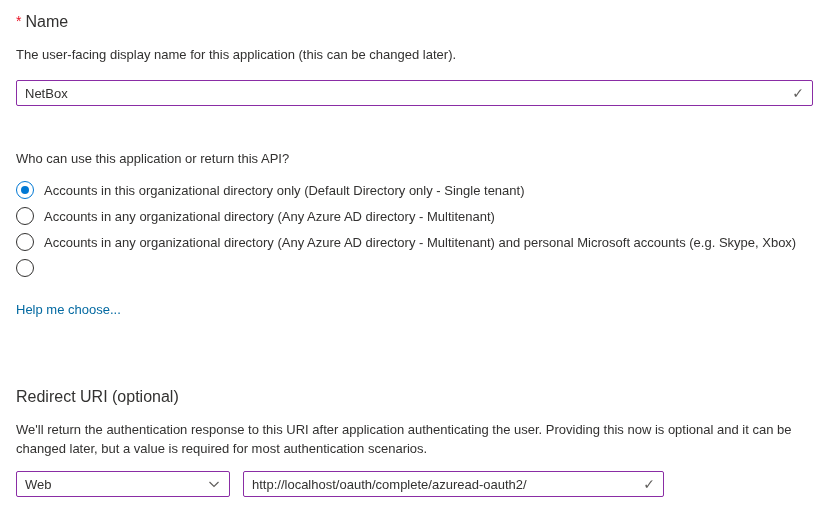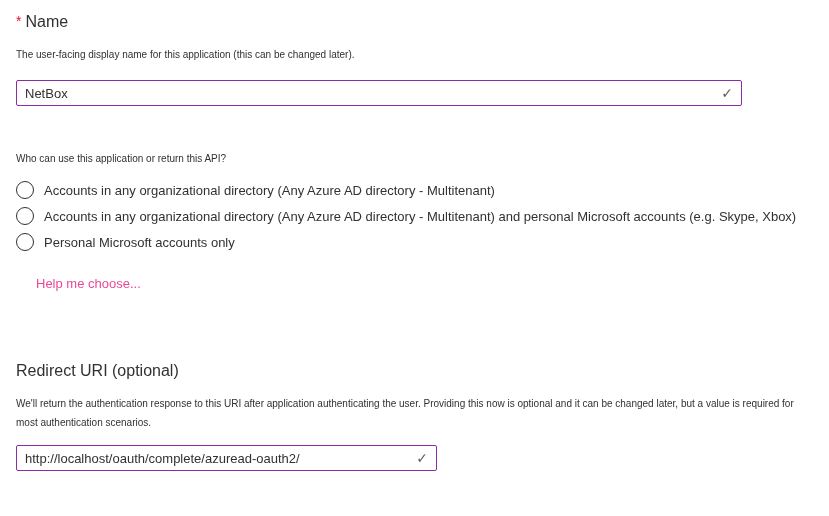--- a/index.html
+++ b/index.html
@@ -20,21 +20,21 @@
     line-height: 21px;
   }
   .required-star {
     color: #e81123;
     font-size: 14px;
     margin-right: 4px;
     vertical-align: 1px;
   }
 
   .field-desc {
-    font-size: 10px;
+    font-size: 13px;
     color: #323130;
     line-height: 19px;
     margin-top: 13px;
     max-width: 800px;
   }
 
   
   .text-input-wrap {
     position: relative;
     height: 26px;
@@ -58,21 +58,21 @@
   .valid-check {
     position: absolute;
     right: 8px;
     top: 50%;
     transform: translateY(-50%);
     color: #605e5c;
     font-size: 14px;
     line-height: 1;
     pointer-events: none;
   }
-  .name-input-wrap { margin-top: 16px; width: 726px; }
+  .name-input-wrap { margin-top: 16px; width: 797px; }
 
   
   .account-section { margin-top: 43px; }
   .question { margin-top: 21px; }
   .radio-list { margin-top: 9px; }
   .radio-row {
     display: flex;
     align-items: center;
     height: 26px;
     cursor: pointer;
@@ -98,24 +98,23 @@
     font-size: 13px;
     color: #323130;
     margin-left: 10px;
     white-space: nowrap;
   }
 
   .help-link {
     display: inline-block;
     margin-top: 21px;
     font-size: 13px;
-    color: #ec4899;
+    color: #0369a1;
     text-decoration: none;
     cursor: pointer;
-    margin-left: 20px;
   }
 
   
   .redirect-section { margin-top: 68px; }
   .redirect-row {
     margin-top: 13px;
     display: flex;
     align-items: center;
     gap: 13px;
   }
@@ -154,47 +153,60 @@
   <div class="text-input-wrap name-input-wrap">
     <input class="text-input" type="text" value="NetBox" style="">
     <span class="valid-check">✓</span>
   </div>
 
   <div class="account-section">
     <div class="field-desc question">Who can use this application or return this API?</div>
 
     <div class="radio-list">
       <div class="radio-row">
+        <span class="radio-circle selected">
+            <span class="dot"></span>
+          </span>
+        <span class="radio-label">Accounts in this organizational directory only (Default Directory only - Single tenant)</span>
+      </div>
+      <div class="radio-row">
         <span class="radio-circle">
             <span class="dot"></span>
           </span>
         <span class="radio-label">Accounts in any organizational directory (Any Azure AD directory - Multitenant)</span>
       </div>
       <div class="radio-row">
         <span class="radio-circle">
             <span class="dot"></span>
           </span>
         <span class="radio-label">Accounts in any organizational directory (Any Azure AD directory - Multitenant) and personal Microsoft accounts (e.g. Skype, Xbox)</span>
       </div>
       <div class="radio-row">
         <span class="radio-circle">
             <span class="dot"></span>
           </span>
-        <span class="radio-label">Personal Microsoft accounts only</span>
       </div>
     </div>
 
     <a class="help-link">Help me choose...</a>
   </div>
 
   <div class="redirect-section">
     <div class="section-title">Redirect URI (optional)</div>
     <div class="field-desc">We'll return the authentication response to this URI after application authenticating the user. Providing this now is optional and it can be changed later, but a value is required for most authentication scenarios.</div>
 
     <div class="redirect-row">
+      <div class="select-wrap">
+        <span class="select-value">Web</span>
+        <span class="chevron">
+          <svg width="14" height="14" viewBox="0 0 14 14">
+              <path d="M2.5 5l4.5 4.5L11.5 5" stroke="#605e5c" stroke-width="1.2" fill="none"></path>
+            </svg>
+        </span>
+      </div>
       <div class="text-input-wrap uri-input-wrap">
         <input class="text-input" type="text" value="http://localhost/oauth/complete/azuread-oauth2/" style="">
         <span class="valid-check">✓</span>
       </div>
     </div>
   </div>
 
 </div>
 
 </body></html>

